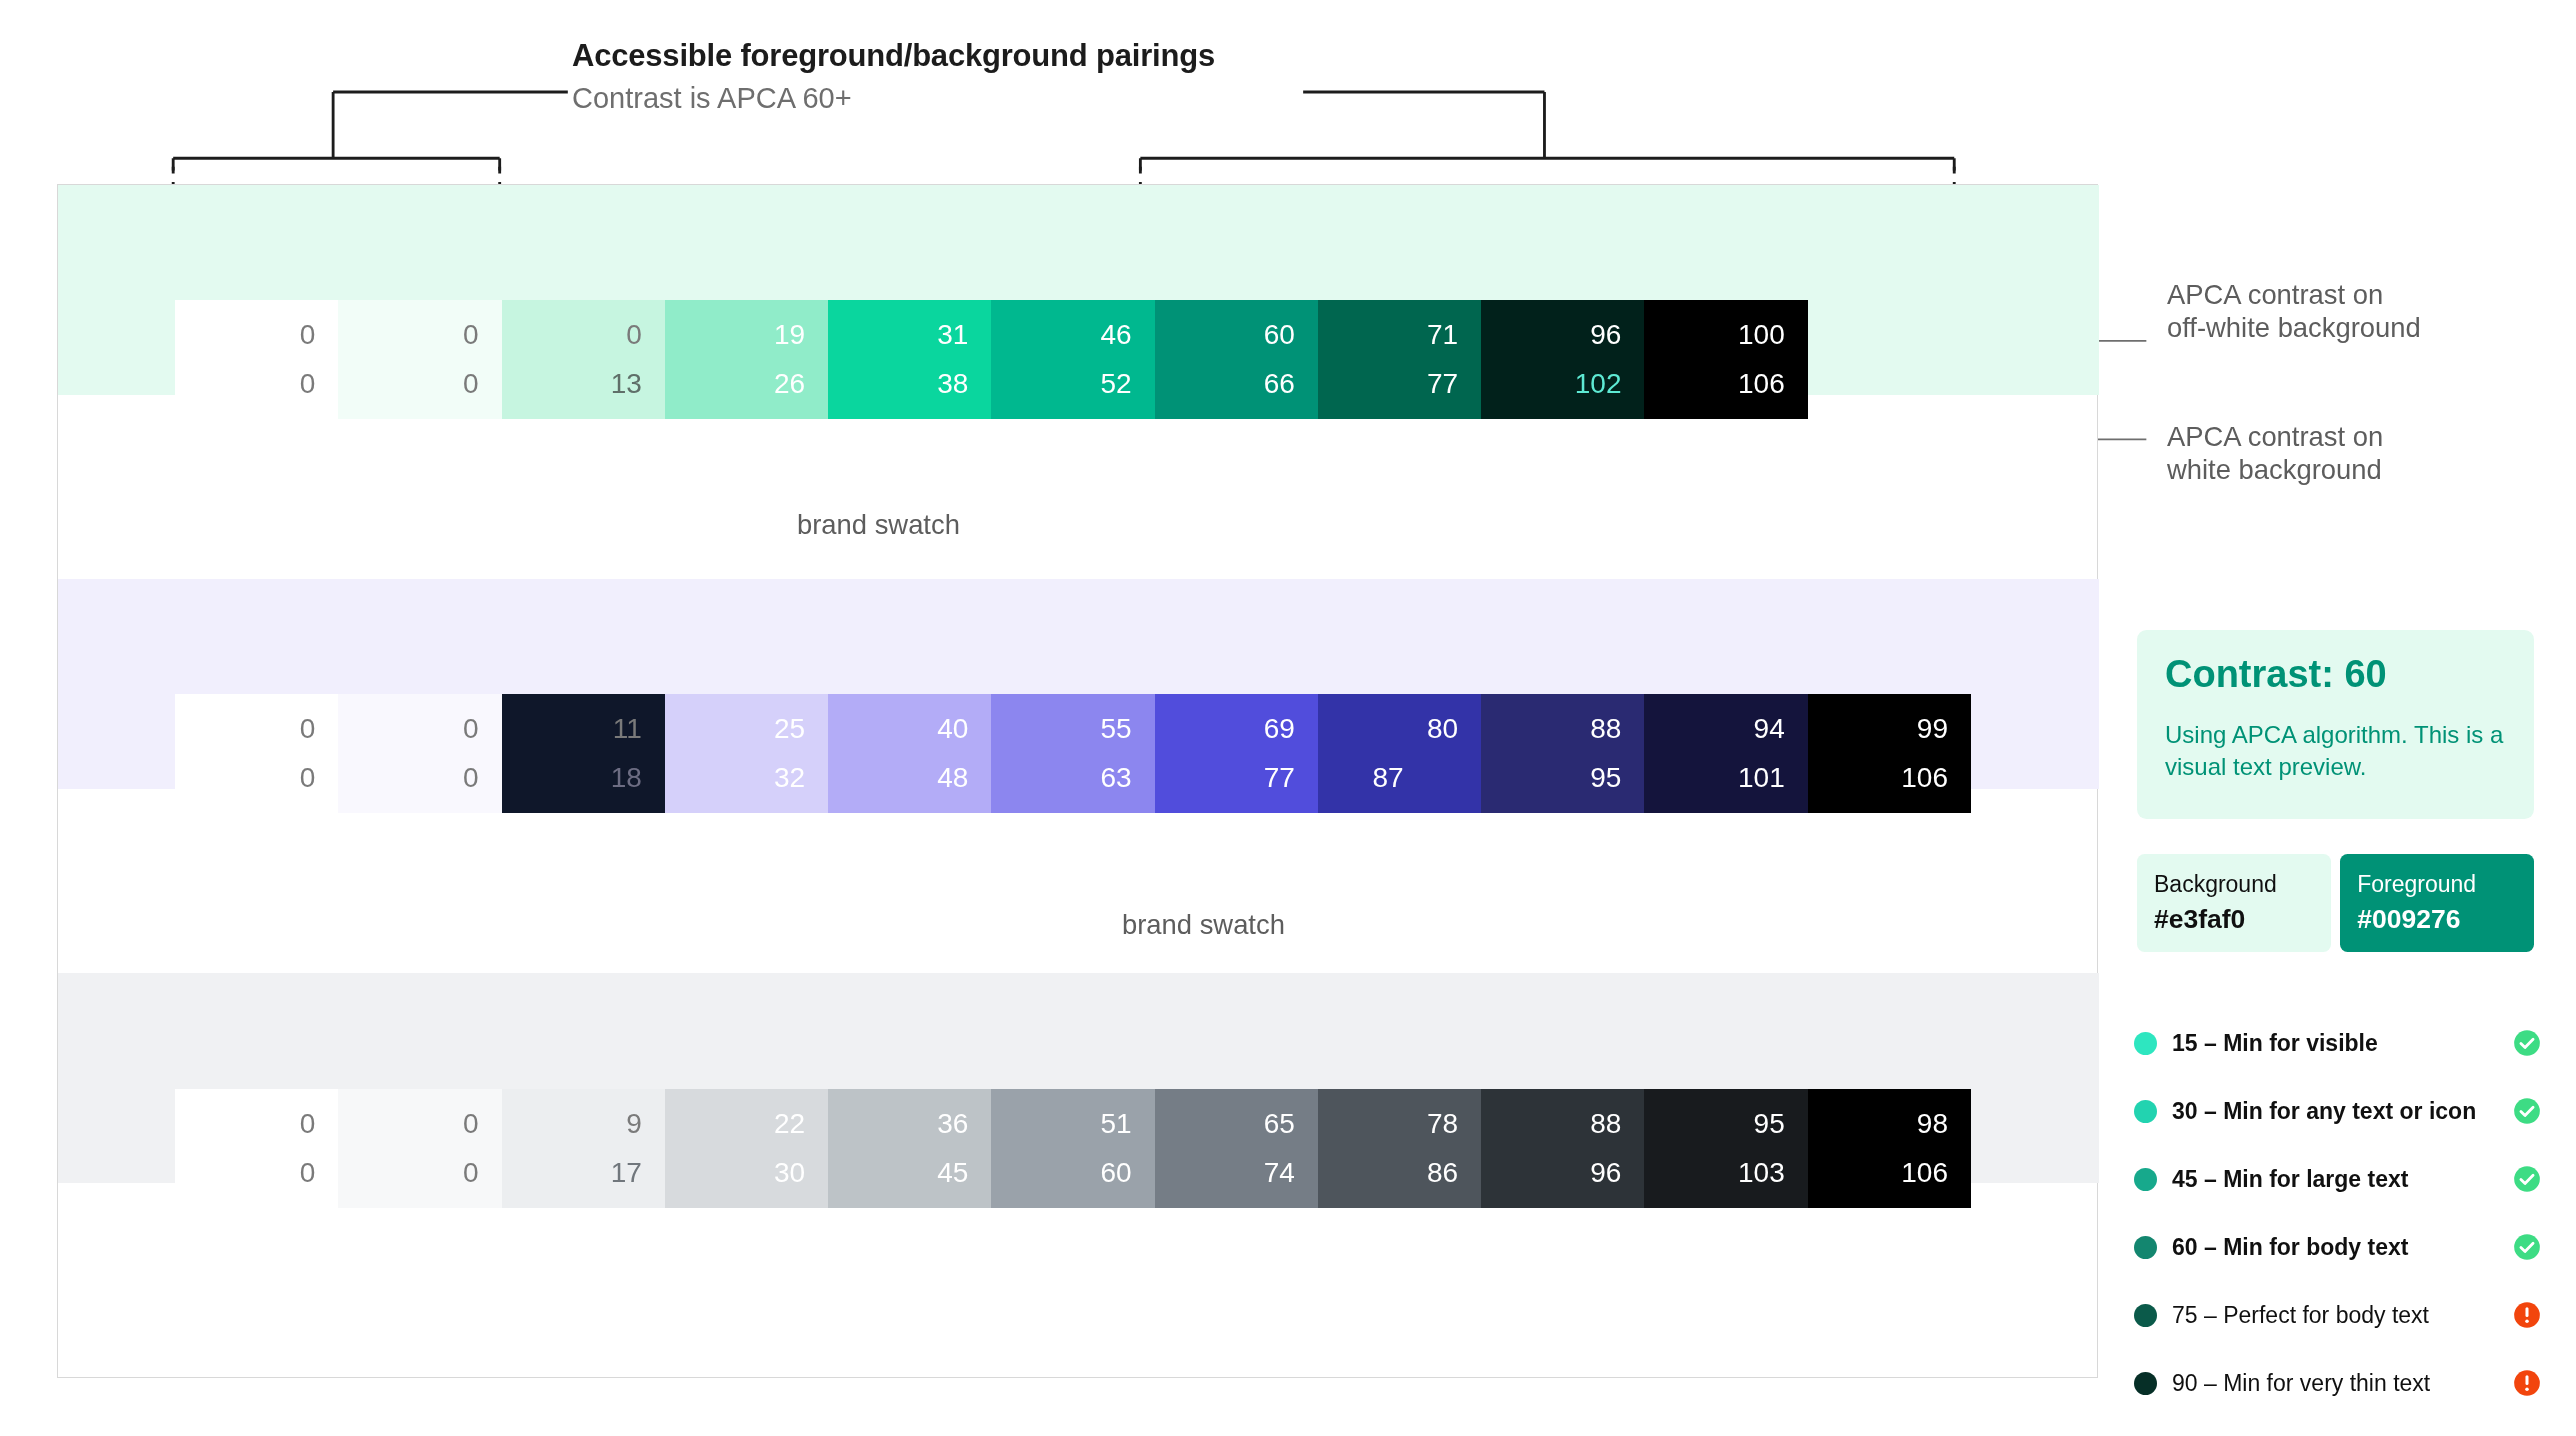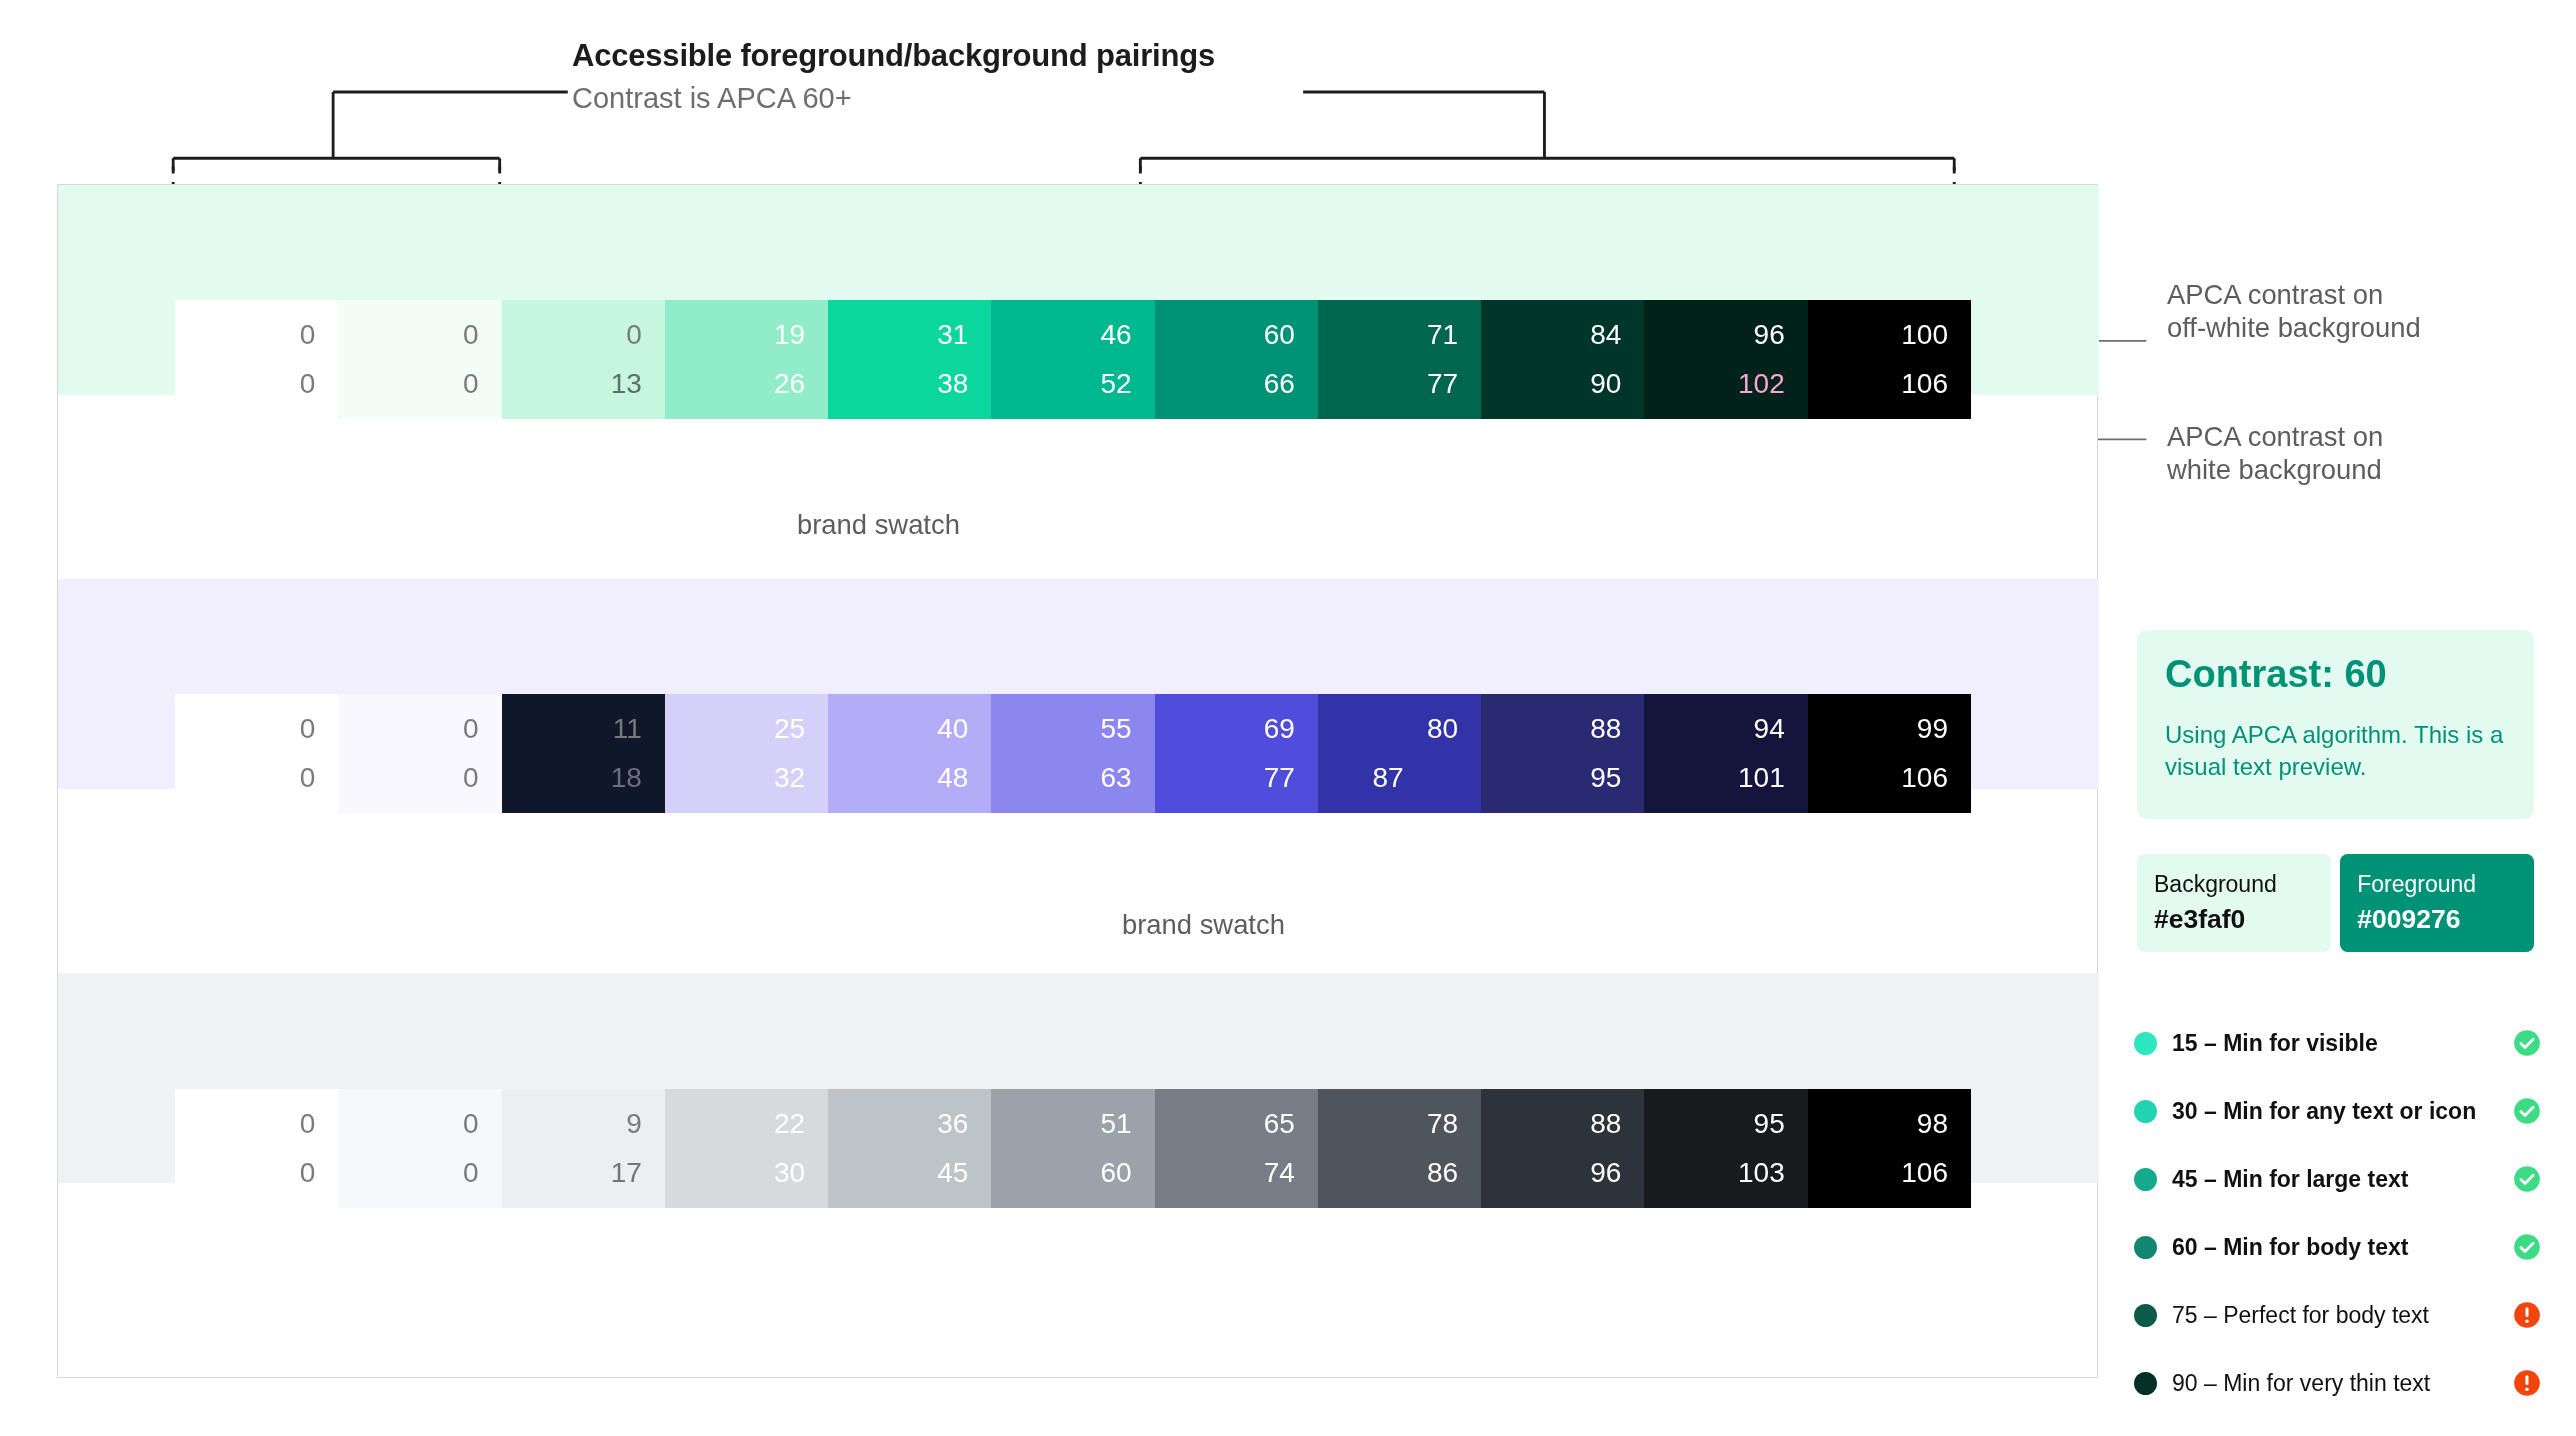--- a/index.html
+++ b/index.html
@@ -207,27 +207,23 @@
           <div class="v bot" style="color: rgb(255, 255, 255);">52</div>
         </div>
         <div class="cell" style="background: rgb(0, 146, 118);">
           <div class="v top" style="color: rgb(255, 255, 255);">60</div>
           <div class="v bot" style="color: rgb(255, 255, 255);">66</div>
         </div>
         <div class="cell" style="background: rgb(0, 102, 79);">
           <div class="v top" style="color: rgb(255, 255, 255);">71</div>
           <div class="v bot" style="color: rgb(255, 255, 255);">77</div>
         </div>
-        <div class="cell" style="background: rgb(0, 53, 42);">
-          <div class="v top" style="color: rgb(255, 255, 255);">84</div>
-          <div class="v bot" style="color: rgb(255, 255, 255);">90</div>
-        </div>
         <div class="cell" style="background: rgb(1, 33, 27);">
           <div class="v top" style="color: rgb(255, 255, 255);">96</div>
-          <div class="v bot" style="color: #f9a8d4;">102</div>
+          <div class="v bot" style="color: #5eead4;">102</div>
         </div>
         <div class="cell" style="background: rgb(0, 0, 0);">
           <div class="v top" style="color: rgb(255, 255, 255);">100</div>
           <div class="v bot" style="color: rgb(255, 255, 255);">106</div>
         </div>
       </div>
     <div class="grid g2">
         <div class="cell" style="background: rgb(255, 255, 255);">
           <div class="v top" style="color: rgb(122, 122, 122);">0</div>
           <div class="v bot" style="color: rgb(122, 122, 122);">0</div>

